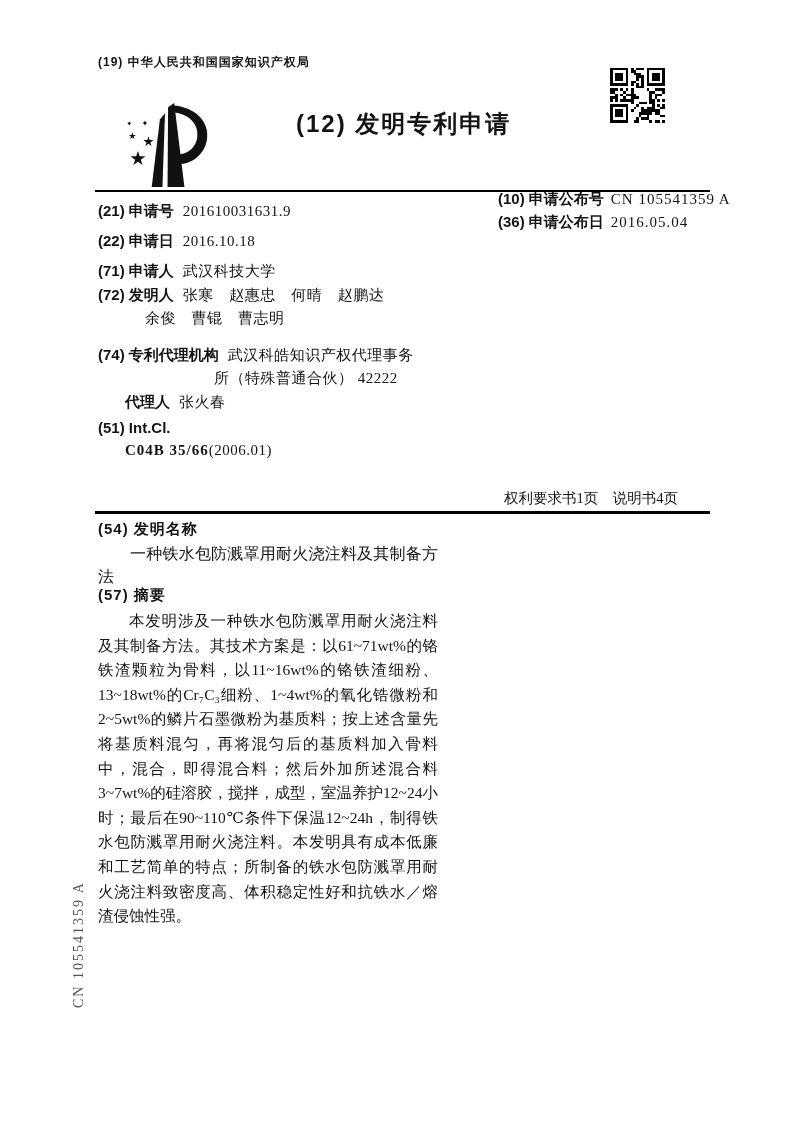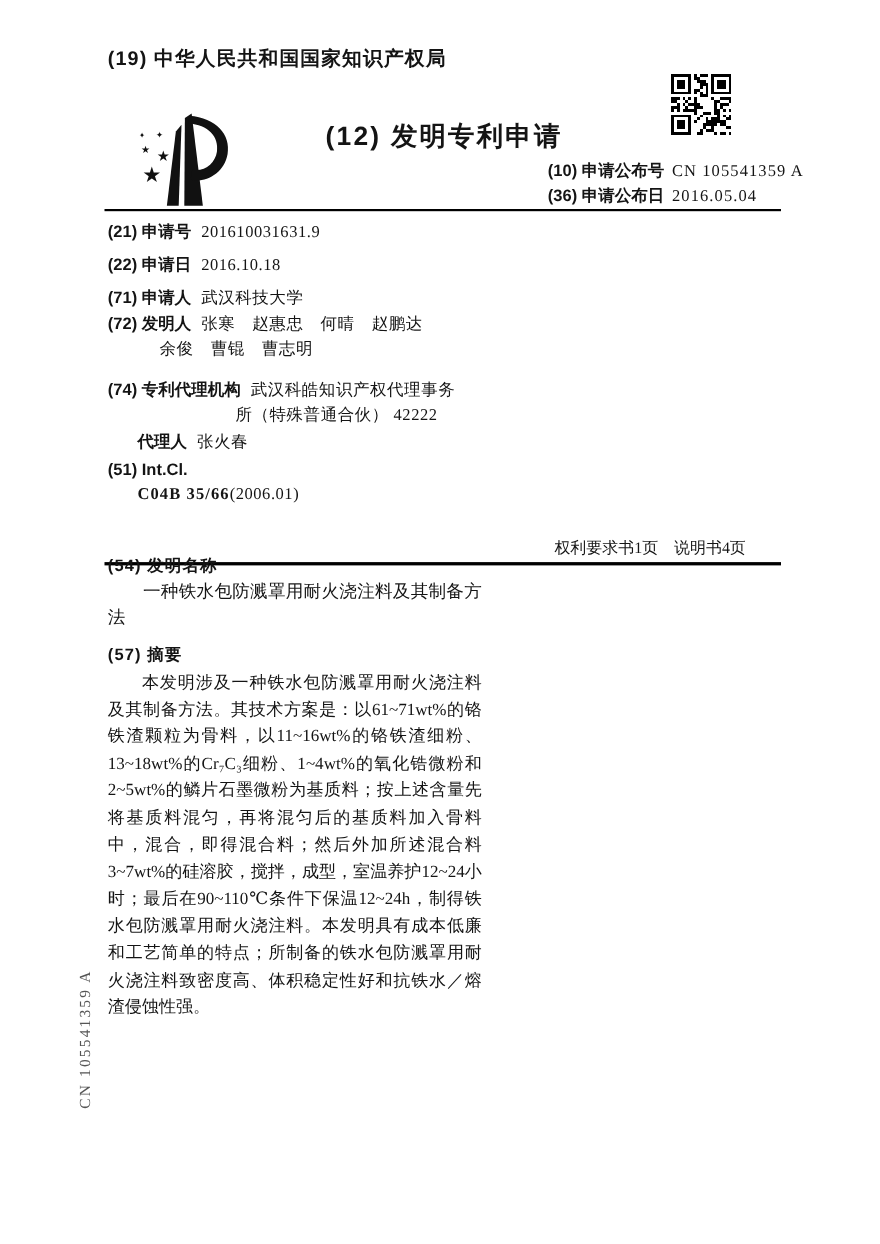--- a/index.html
+++ b/index.html
@@ -4,46 +4,46 @@
 <style>
   html,body { margin:0; padding:0; background:#e8e8e8; }
   .page {
     position:relative; width:800px; height:1131px; margin:0 auto;
     background:#ffffff; overflow:hidden;
     font-family:"Liberation Serif","DejaVu Serif",serif;
     color:#141414;
   }
   .hei { font-family:"Liberation Sans","DejaVu Sans",sans-serif; font-weight:700; }
 
-  .office-line { position:absolute; left:98px; top:41px; font-size:18px; letter-spacing:1px; }
+  .office-line { position:absolute; left:98px; top:54px; font-size:12px; letter-spacing:1px; }
   .logo { position:absolute; left:112px; top:98px; width:106px; height:92px; }
   .doc-type { position:absolute; left:296px; top:108px; font-size:24px; letter-spacing:2px; }
   .qr { position:absolute; left:610px; top:67px; width:55px; height:56px; }
 
-  .pub-line { position:absolute; left:498px; font-size:15px; white-space:nowrap; }
+  .pub-line { position:absolute; left:498px; font-size:15px; white-space:nowrap;margin-top:44px; }
   .pub-10 { top:146px; }
   .pub-43 { top:169px; }
   .pub-line .lbl { margin-right:7px; }
   .pub-line .val { letter-spacing:1px; }
 
   .rule { position:absolute; left:95px; width:615px; background:#000; }
   .rule-1 { top:190px; height:2px; }
   .rule-2 { top:511px; height:3px; }
 
   .biblio { position:absolute; left:98px; top:199px; width:390px; font-size:15px; line-height:23px; }
   .b-row { display:flex; align-items:baseline; }
   .b-lbl { white-space:nowrap; margin-right:9px; font-size:15px; }
   .b-val { letter-spacing:0.5px; }
   .mb6 { margin-bottom:6px; } .mb3 { margin-bottom:13px; } .mb2 { margin-bottom:2px;text-align:center; }
   .ind-25 { padding-left:25px; } .ind-47 { padding-left:47px; } .ind-116 { padding-left:116px;text-align:center; } .ind-27 { padding-left:27px; }
   .intcl-code { font-weight:700; letter-spacing:1px; }
 
   .pages-info { position:absolute; left:504px; top:489px; font-size:14.5px; white-space:nowrap; }
 
-  .sec54 { position:absolute; left:98px; top:505px; width:340px; }
+  .sec54 { position:absolute; left:98px; top:520px; width:340px; }
   .sec54 .sec-lbl, .sec57 .sec-lbl { font-size:15px; letter-spacing:1px; }
   .invention-title { margin-top:4px; font-size:16px; line-height:22.5px; text-indent:2em; text-align:justify; }
 
   .sec57 { position:absolute; left:98px; top:586px; width:340px; }
   .abstract-text { margin-top:4px; font-size:15.5px; line-height:24.6px; text-indent:2em; text-align:justify; }
 
   .side-number {
     position:absolute; left:71px; top:1008px; width:125px;
     transform:rotate(-90deg); transform-origin:0 0;
     font-size:14px; letter-spacing:2px; color:#555; white-space:nowrap;

